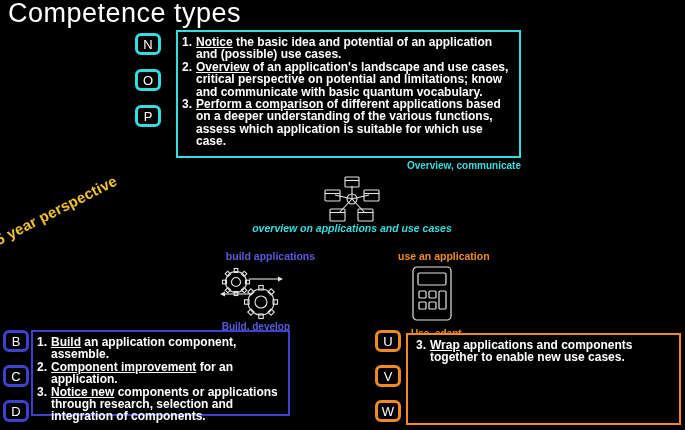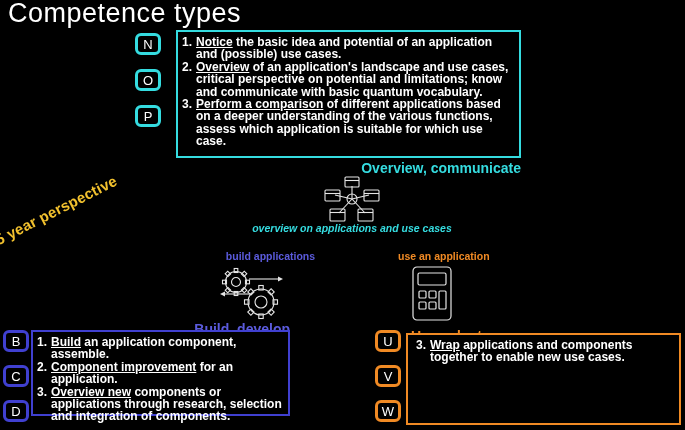--- a/index.html
+++ b/index.html
@@ -97,21 +97,21 @@
     text-indent: -14px;
     margin-bottom: 0px;
     font-weight: 600;
   }
   .item-list li .num { display: inline-block; width: 14px; text-indent: 0; }
   .item-list li .lead { text-decoration: underline; }
 
   
   .group-caption {
     position: absolute;
-    font-size: 14px;
+    font-size: 10px;
     font-weight: bold;
     white-space: nowrap;
   }
   .cap-cyan   { color: #35dce0; }
   .cap-blue   { color: #5b5bdd; }
   .cap-orange { color: #f08a24; margin-top: 7px; }
 
   
   .icon-caption {
     position: absolute;
@@ -254,21 +254,21 @@
 
   <div class="content-box box-blue" style="left:31px; top:330px; width:259px; height:86px;">
     <ol class="item-list">
       <li>
         <span class="num">1.</span><span class="lead">Build</span><span> an application component, assemble.</span>
       </li>
       <li>
         <span class="num">2.</span><span class="lead">Component improvement</span><span> for an application.</span>
       </li>
       <li>
-        <span class="num">3.</span><span class="lead">Overview new</span><span> components or applications through research, selection and integration of components.</span>
+        <span class="num">3.</span><span class="lead">Notice new</span><span> components or applications through research, selection and integration of components.</span>
       </li>
     </ol>
   </div>
 
   <div class="group-caption cap-orange" style="left:411px; top:321px;">Use, adapt</div>
 
   <div class="badge-col" style="left:375px; top:330px; gap:13px;">
     <div class="badge badge-orange">U</div>
     <div class="badge badge-orange">V</div>
     <div class="badge badge-orange">W</div>

